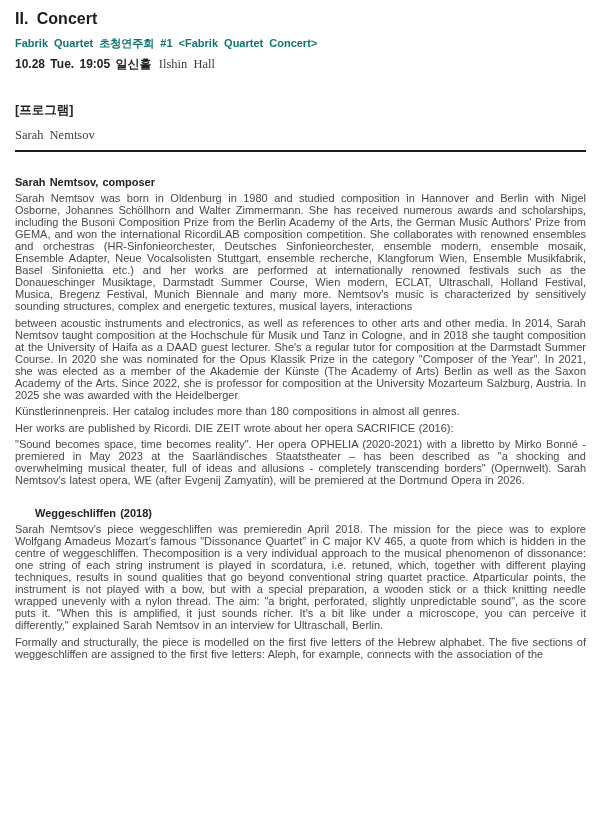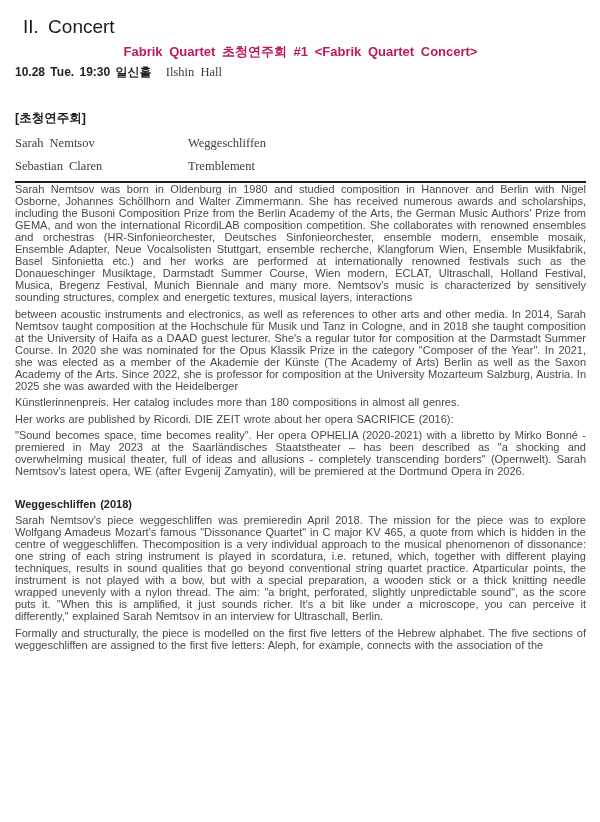--- a/index.html
+++ b/index.html
@@ -8,84 +8,84 @@
     width: 600px;
     height: 822px;
     box-sizing: border-box;
     padding: 10px 14px 0 15px;
     background: #ffffff;
     overflow: hidden;
     font-family: "Liberation Sans", sans-serif;
     -webkit-font-smoothing: antialiased;
   }
   .section-title {
-    margin: 8px;
-    font-size: 19px;
-    font-weight: 400;
+    margin: 0;
+    font-size: 16px;
+    font-weight: 700;
     color: #1c1c1c;
     line-height: 17px;
     word-spacing: 4px;
   }
   .event-title {
     margin: 9px 0 0 0;
-    font-size: 13px;
+    font-size: 11px;
     font-weight: 700;
-    color: #be185d;
+    color: #0f766e;
     line-height: 15px;
     word-spacing: 3px;
-    text-align: center;
   }
   .datetime-line {
     margin-top: 6px;
     font-size: 12px;
     font-weight: 700;
     color: #242424;
     line-height: 14px;
     word-spacing: 2px;
   }
   .venue-en {
     font-family: "Liberation Serif", serif;
     font-weight: 400;
     font-size: 12.5px;
     color: #3c3c3c;
     word-spacing: 3px;
-    margin-left: 9px;
+    margin-left: 2px;
   }
   .program-label {
     margin-top: 32px;
     font-size: 12.5px;
     font-weight: 700;
     color: #1f1f1f;
     line-height: 15px;
   }
   .program-list {
     margin-top: 6px;
     font-family: "Liberation Serif", serif;
     font-size: 12.5px;
     color: #3d3d3d;
     word-spacing: 3px;
   }
-  .program-row { display: flex; line-height: 23px; gap: 40px; }
+  .program-row { display: flex; line-height: 23px; }
   .program-composer { width: 133px; flex: none; }
   .program-work { flex: 1; }
   .rule {
     border: none;
     border-top: 2px solid #1d1d1d;
     margin: 3px 0 0 0;
   }
   .body-heading {
     margin: 23px 0 3px 0;
     font-size: 11px;
     font-weight: 700;
     color: #232323;
     line-height: 14px;
     word-spacing: 1px;
   }
   .body-heading.second {
     margin-top: 20px;
+    margin-left: 20px;
   }
   .body-text p {
     margin: 0 0 4.5px 0;
     font-size: 11px;
     color: #484848;
     line-height: 12px;
     text-align: justify;
     word-spacing: 0.5px;
   }
   .body-text p:last-child { margin-bottom: 0; }
@@ -93,42 +93,38 @@
 </head>
 <body>
 
 <div class="page">
 
   <h1 class="section-title">II. Concert</h1>
 
   <h2 class="event-title">Fabrik Quartet 초청연주회 #1 &lt;Fabrik Quartet Concert&gt;</h2>
 
   <div class="datetime-line">
-    <span>10.28 Tue. 19:30 일신홀</span>
+    <span>10.28 Tue. 19:05 일신홀</span>
     <span class="venue-en">Ilshin Hall</span>
   </div>
 
-  <div class="program-label">[초청연주회]</div>
+  <div class="program-label">[프로그램]</div>
 
   <div class="program-list">
     <div class="program-row">
       <span class="program-composer">Sarah Nemtsov</span>
-      <span class="program-work">Weggeschliffen</span>
     </div>
     <div class="program-row">
-    </div>
-    <div class="program-row">
-      <span class="program-composer">Sebastian Claren</span>
-      <span class="program-work">Tremblement</span>
     </div>
   </div>
 
   <hr class="rule">
 
   <section class="body-text">
+    <h3 class="body-heading">Sarah Nemtsov, composer</h3>
     <p>Sarah Nemtsov was born in Oldenburg in 1980 and studied composition in Hannover and Berlin with Nigel Osborne, Johannes Schöllhorn and Walter Zimmermann. She has received numerous awards and scholarships, including the Busoni Composition Prize from the Berlin Academy of the Arts, the German Music Authors' Prize from GEMA, and won the international RicordiLAB composition competition. She collaborates with renowned ensembles and orchestras (HR-Sinfonieorchester, Deutsches Sinfonieorchester, ensemble modern, ensemble mosaik, Ensemble Adapter, Neue Vocalsolisten Stuttgart, ensemble recherche, Klangforum Wien, Ensemble Musikfabrik, Basel Sinfonietta etc.) and her works are performed at internationally renowned festivals such as the Donaueschinger Musiktage, Darmstadt Summer Course, Wien modern, ECLAT, Ultraschall, Holland Festival, Musica, Bregenz Festival, Munich Biennale and many more. Nemtsov's music is characterized by sensitively sounding structures, complex and energetic textures, musical layers, interactions</p>
     <p>between acoustic instruments and electronics, as well as references to other arts and other media. In 2014, Sarah Nemtsov taught composition at the Hochschule für Musik und Tanz in Cologne, and in 2018 she taught composition at the University of Haifa as a DAAD guest lecturer. She's a regular tutor for composition at the Darmstadt Summer Course. In 2020 she was nominated for the Opus Klassik Prize in the category "Composer of the Year". In 2021, she was elected as a member of the Akademie der Künste (The Academy of Arts) Berlin as well as the Saxon Academy of the Arts. Since 2022, she is professor for composition at the University Mozarteum Salzburg, Austria. In 2025 she was awarded with the Heidelberger</p>
     <p>Künstlerinnenpreis. Her catalog includes more than 180 compositions in almost all genres.</p>
     <p>Her works are published by Ricordi. DIE ZEIT wrote about her opera SACRIFICE (2016):</p>
     <p>"Sound becomes space, time becomes reality". Her opera OPHELIA (2020-2021) with a libretto by Mirko Bonné - premiered in May 2023 at the Saarländisches Staatstheater – has been described as "a shocking and overwhelming musical theater, full of ideas and allusions - completely transcending borders" (Opernwelt). Sarah Nemtsov's latest opera, WE (after Evgenij Zamyatin), will be premiered at the Dortmund Opera in 2026.</p>
   </section>
 
   <section class="body-text">
     <h3 class="body-heading second">Weggeschliffen (2018)</h3>
     <p>Sarah Nemtsov's piece weggeschliffen was premieredin April 2018. The mission for the piece was to explore Wolfgang Amadeus Mozart's famous "Dissonance Quartet" in C major KV 465, a quote from which is hidden in the centre of weggeschliffen. Thecomposition is a very individual approach to the musical phenomenon of dissonance: one string of each string instrument is played in scordatura, i.e. retuned, which, together with different playing techniques, results in sound qualities that go beyond conventional string quartet practice. Atparticular points, the instrument is not played with a bow, but with a special preparation, a wooden stick or a thick knitting needle wrapped unevenly with a nylon thread. The aim: "a bright, perforated, slightly unpredictable sound", as the score puts it. "When this is amplified, it just sounds richer. It's a bit like under a microscope, you can perceive it differently," explained Sarah Nemtsov in an interview for Ultraschall, Berlin.</p>

